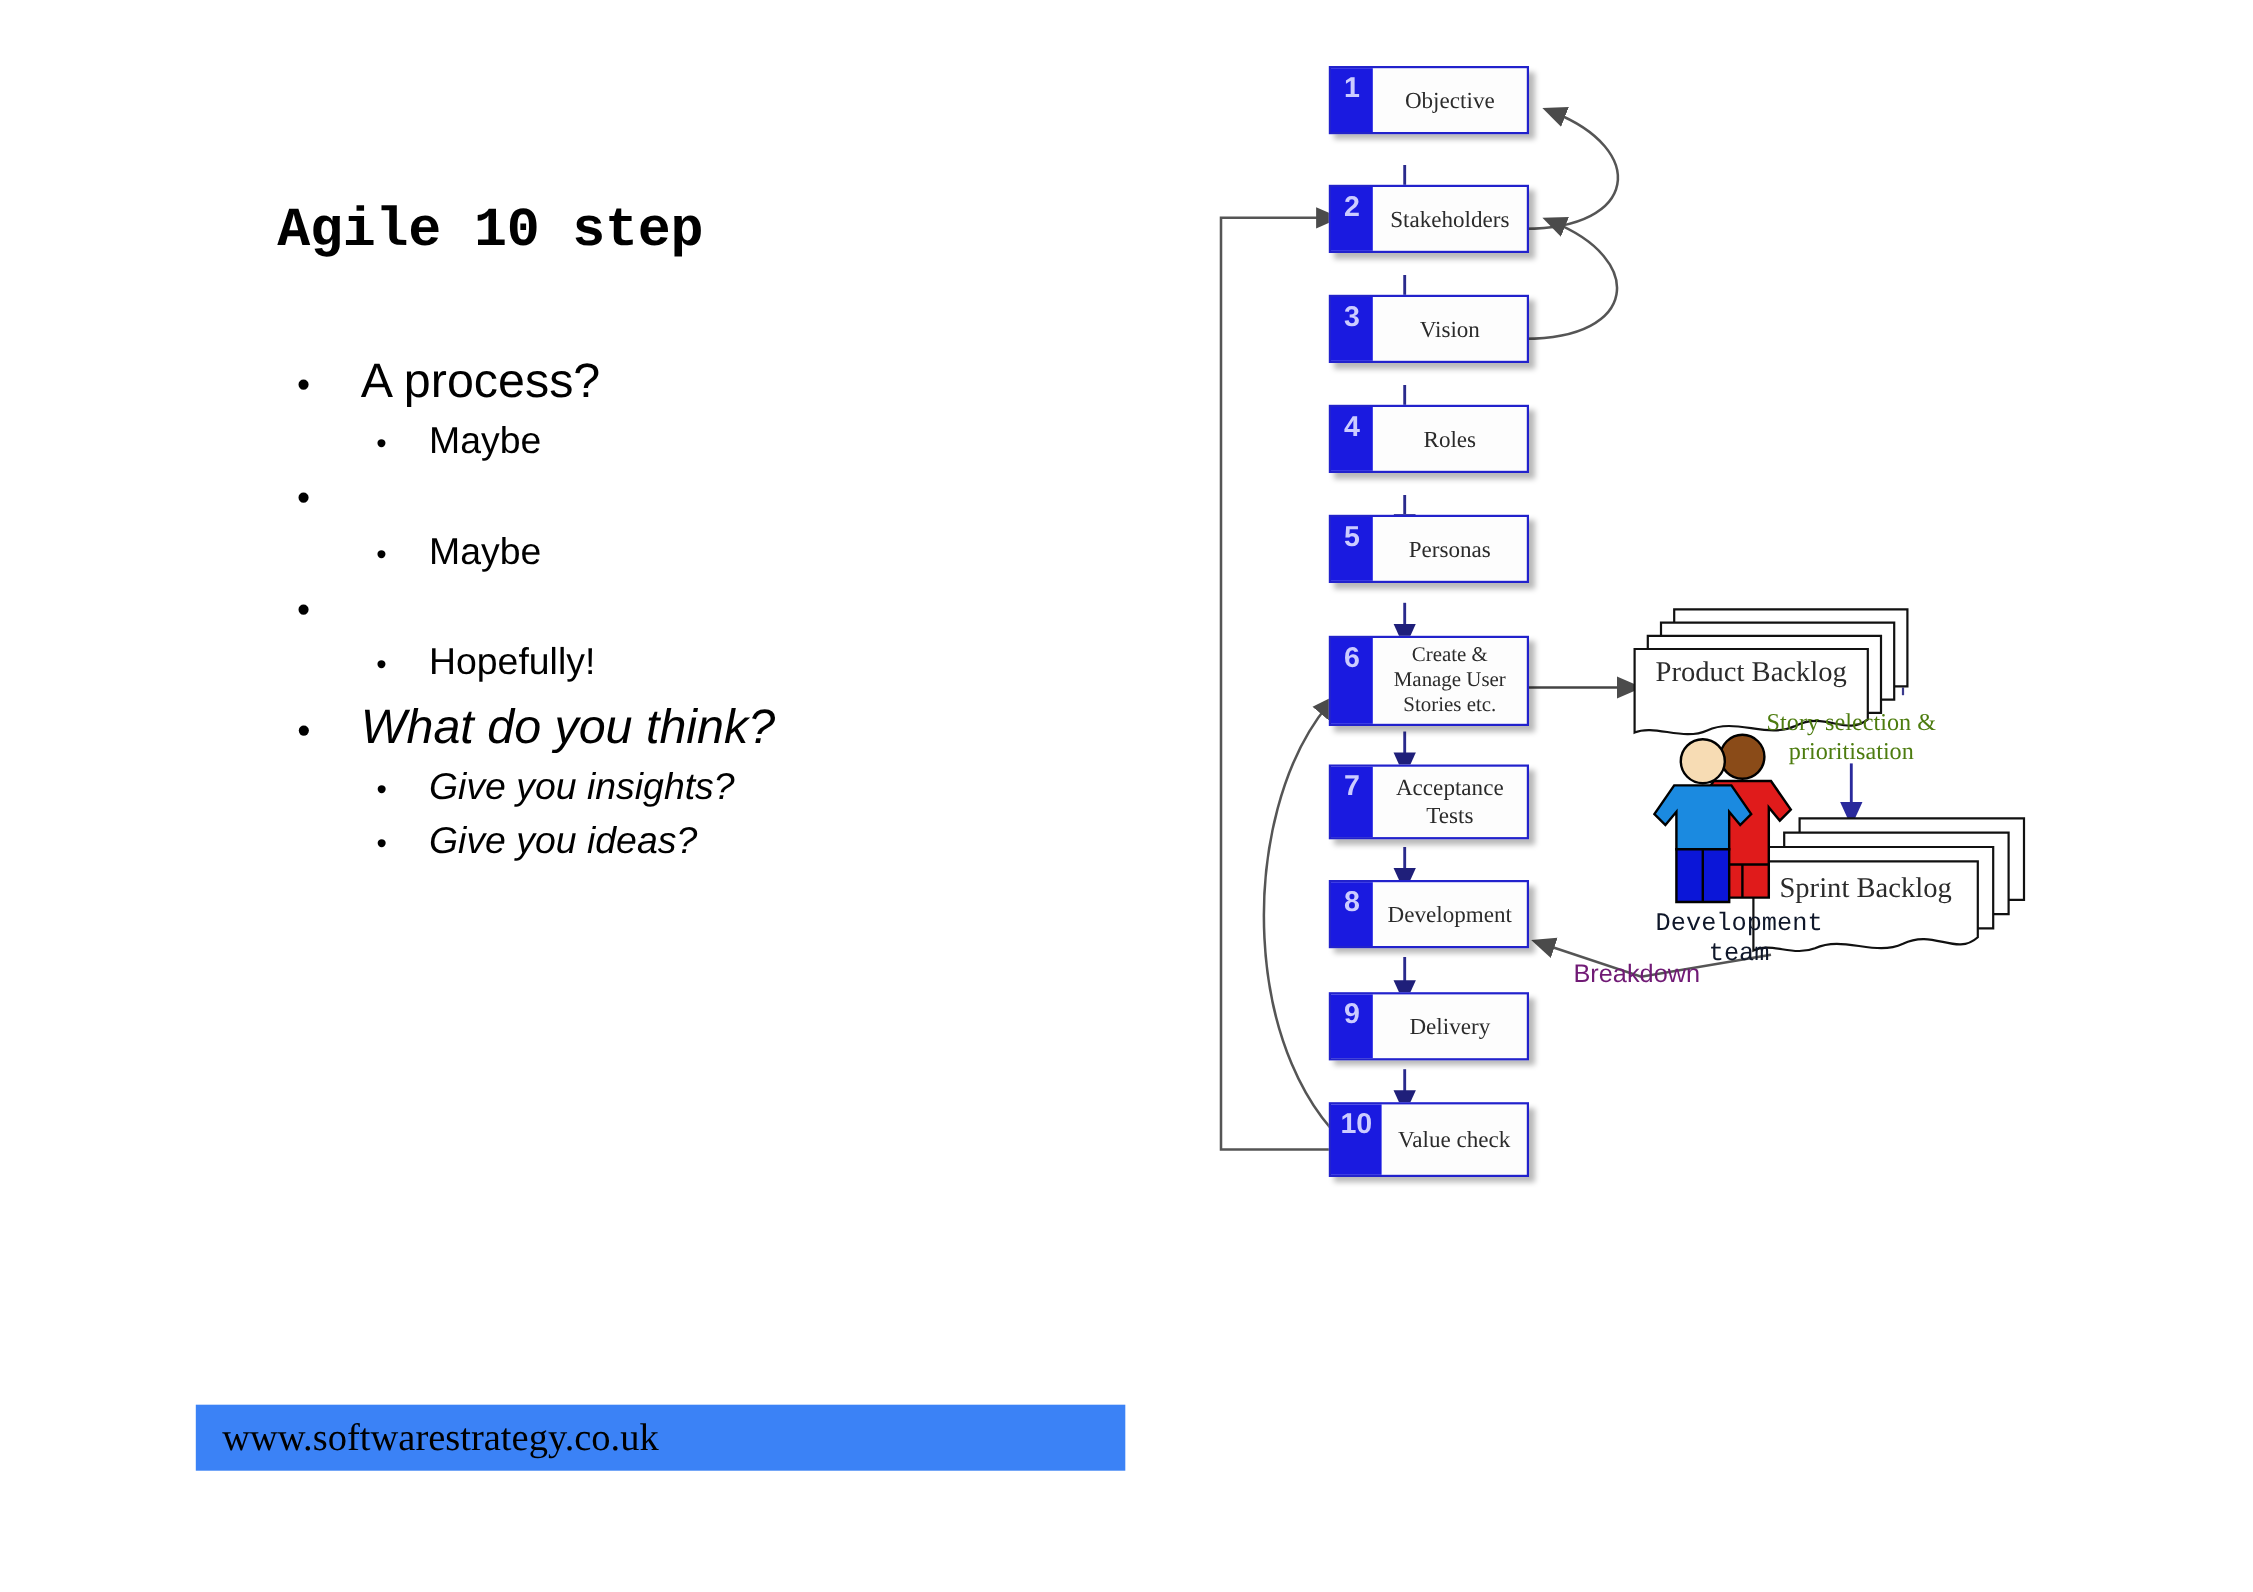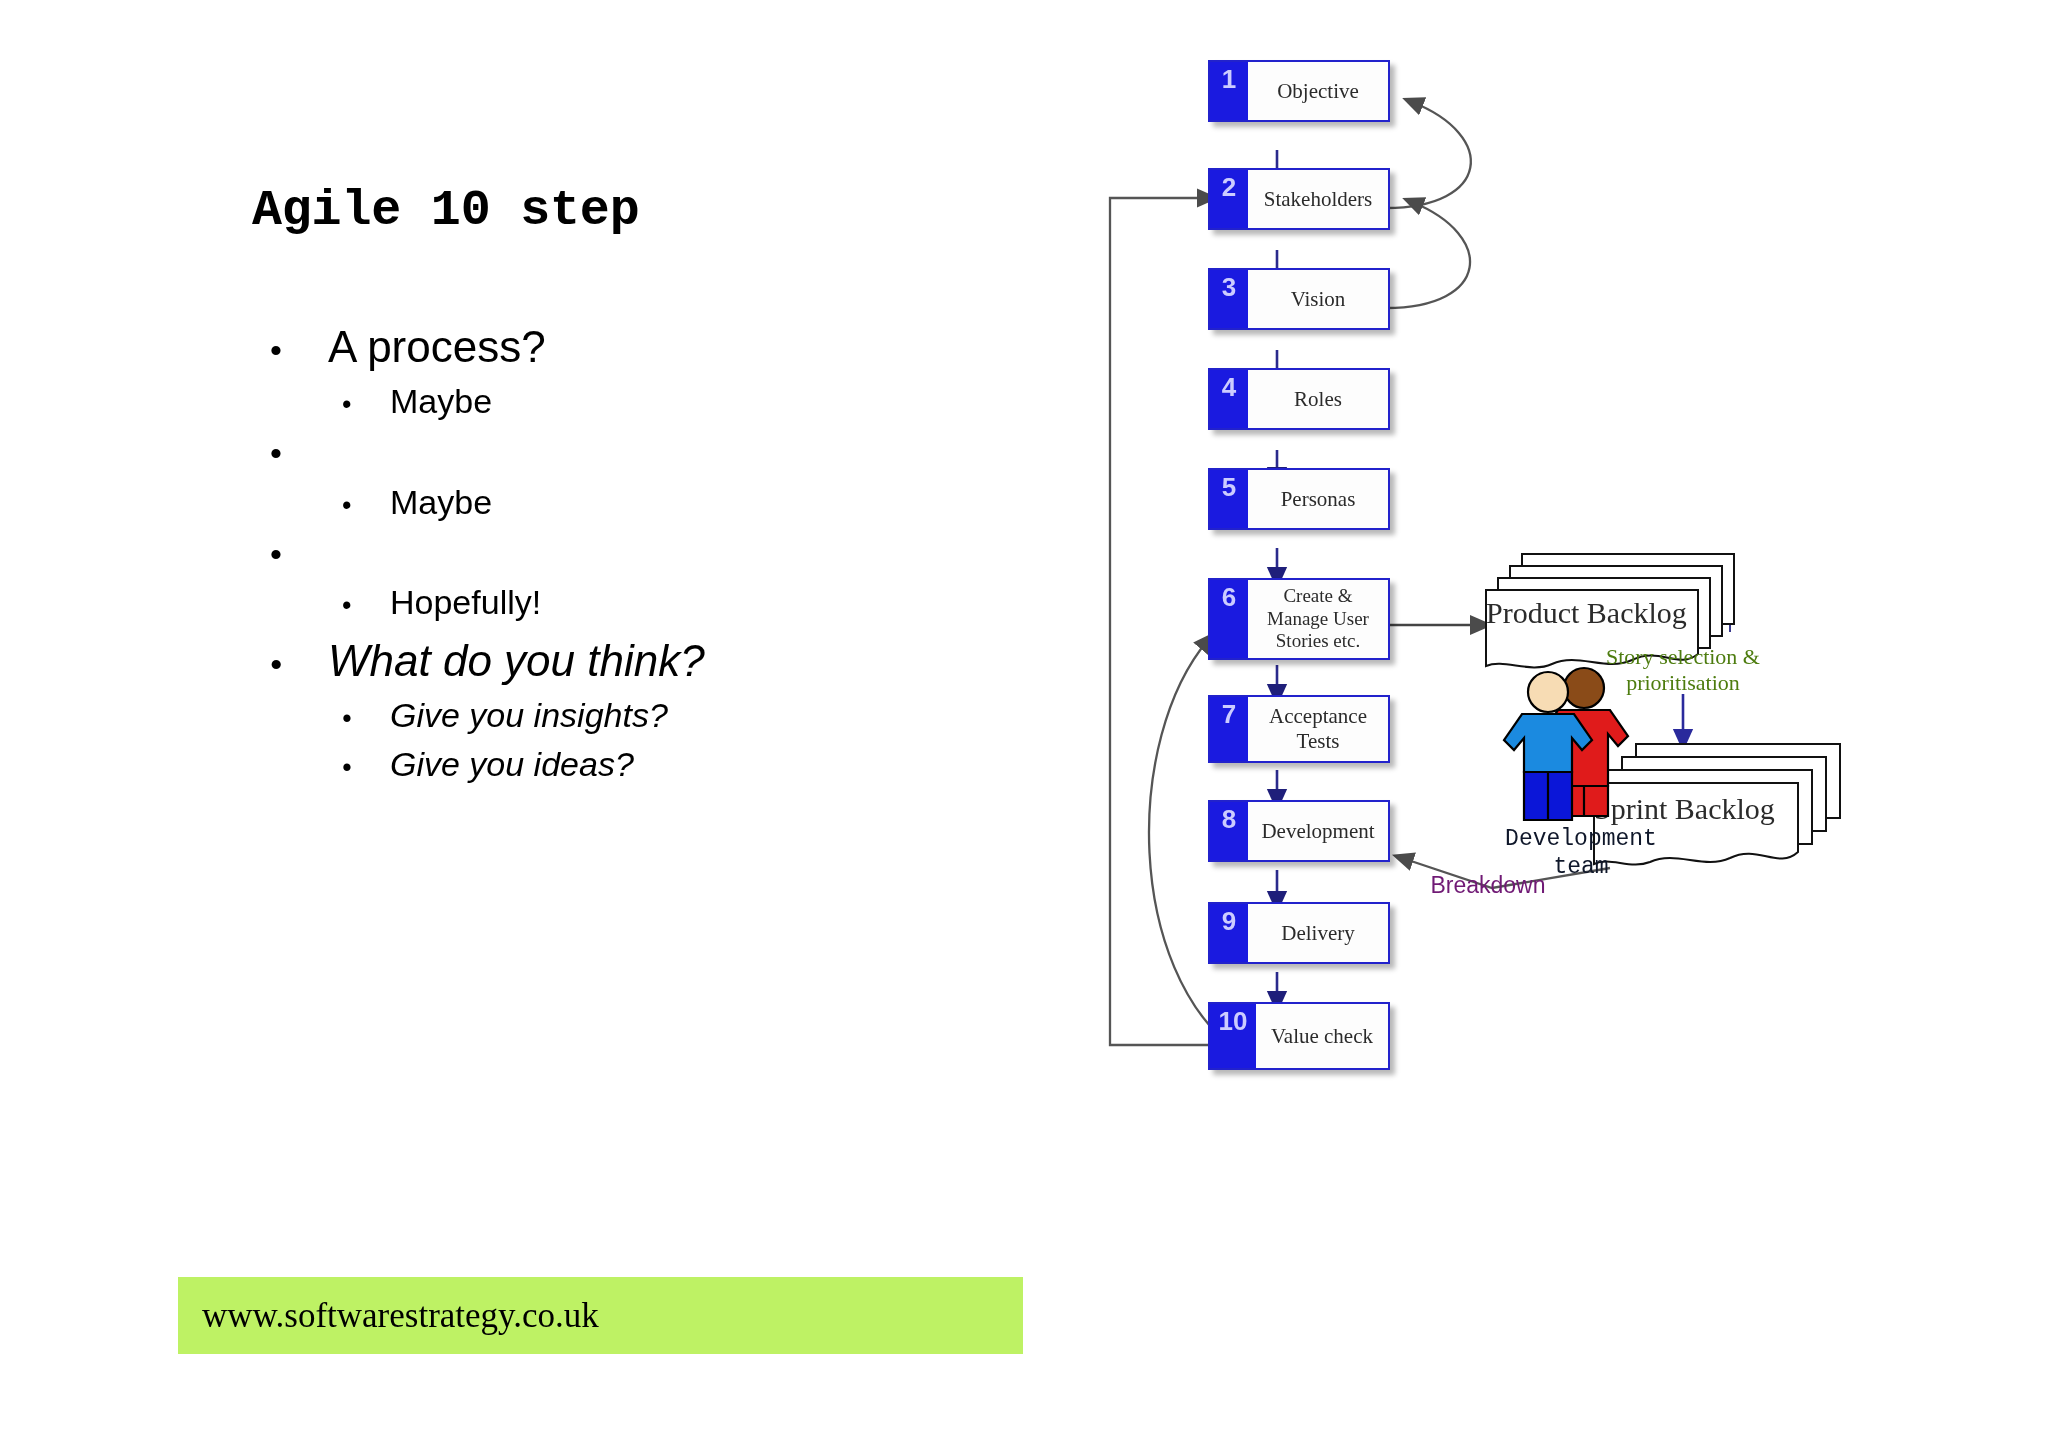--- a/index.html
+++ b/index.html
@@ -20,22 +20,22 @@
   .bullet-row .txt{flex:0 1 auto;white-space:nowrap;}
 
   .lvl1{font-size:44px;line-height:1.30;margin-top:8px;}
   .lvl1 .dot{width:58px;font-size:34px;}
   .lvl2{font-size:34px;line-height:1.30;margin-top:4px;}
   .lvl2 .dot{width:48px;font-size:27px;padding-left:72px;box-sizing:content-box;}
   .italic{font-style:italic;}
 
   
   #footer-banner{
-    position:absolute;left:178px;top:1277px;width:845px;height:77px;
-    background:#bef264;
+    position:absolute;left:178px;top:1277px;width:845px;height:60px;
+    background:#3b82f6;
   }
   #footer-url{
     position:absolute;left:24px;top:50%;transform:translateY(-50%);
     font-family:"Liberation Serif","DejaVu Serif",serif;
     font-size:35px;color:#000;white-space:nowrap;
   }
 
   
   #diagram{position:absolute;left:1090px;top:40px;width:930px;height:1360px;}
   #diagram svg{position:absolute;left:0;top:0;width:930px;height:1360px;overflow:visible;}
@@ -51,22 +51,22 @@
             padding-top:2px;box-sizing:border-box;}
   .step-label{position:absolute;left:38px;right:0;top:0;bottom:0;
             display:flex;align-items:center;justify-content:center;
             font-family:Liberation Serif, serif;
             font-size:21px;color:#2b2b2b;text-align:center;line-height:1.18;
             padding:0 4px;box-sizing:border-box;}
   .step-label.small{font-size:19px;}
 
   .doc-stack{position:absolute;}
   .doc-label{position:absolute;left:0;right:0;top:50%;transform:translateY(-50%);
-             text-align:left;font-family:"Liberation Serif","DejaVu Serif",serif;
-             font-size:30px;color:#2b2b2b;line-height:1.15;pointer-events:none;}
+             text-align:center;font-family:"Liberation Serif","DejaVu Serif",serif;
+             font-size:26px;color:#2b2b2b;line-height:1.15;pointer-events:none;}
 
   .anno{position:absolute;font-family:"Liberation Serif","DejaVu Serif",serif;
         font-size:22px;color:#4d7c0f;text-align:center;line-height:1.2;}
   .anno.sans{font-family:"Liberation Sans","DejaVu Sans",sans-serif;font-size:23px;color:#701a75;}
 
   #dev-team{position:absolute;}
   #dev-team-label{position:absolute;left:0;right:0;top:132px;text-align:center;
         font-family:Liberation Mono, monospace;font-size:23px;
         color:#0f172a;line-height:1.2;}
 </style>

